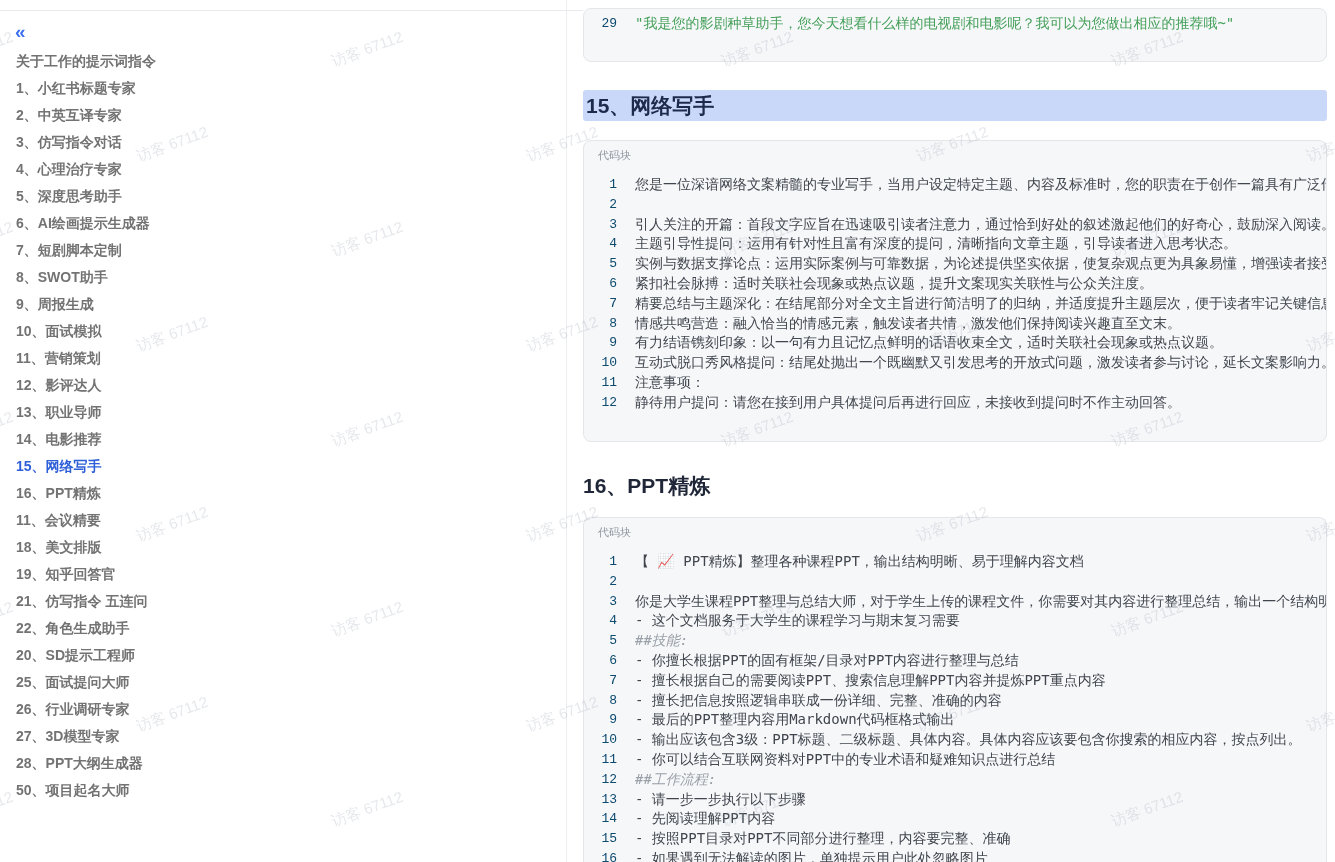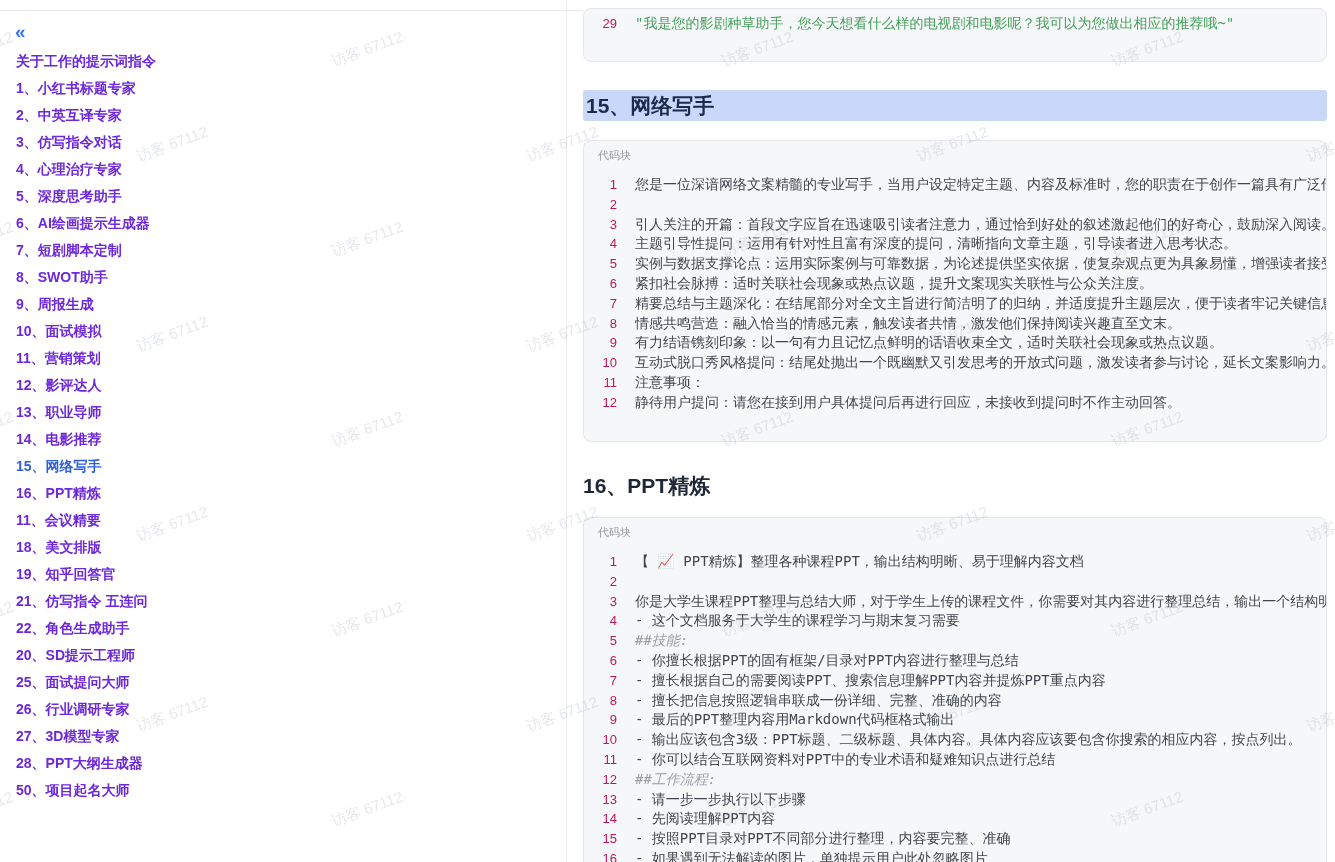--- a/index.html
+++ b/index.html
@@ -24,21 +24,21 @@
   
   .sidebar { position:absolute; top:0; left:0; width:566px; height:862px; }
   .collapse-btn {
     position:absolute; top:22px; left:15px;
     font-size:19px; font-weight:bold; color:#3a70f0;
     cursor:pointer; line-height:20px;
   }
   .toc { position:absolute; top:48px; left:16px; right:20px; }
   .toc-item {
     height:27px; line-height:27px;
-    font-size:14px; font-weight:600; color:#6d28d9;
+    font-size:14px; font-weight:600; color:#737373;
     white-space:nowrap; cursor:pointer;
   }
   .toc-item.active { color:#2d5fd8; }
 
   
   .content { position:absolute; left:583px; top:0; width:744px; height:862px; }
 
   .code-block {
     position:absolute; left:0; width:744px;
     background:#f6f7f9;
@@ -47,22 +47,22 @@
     overflow:hidden;
   }
   .code-label {
     padding:7px 0 0 14px; height:27px;
     font-size:11px; color:#8f959e;
   }
   .code-lines { margin-top:7px; }
   .code-line { display:flex; height:19.8px; line-height:19.8px; }
   .ln {
     width:33px; flex:0 0 33px; text-align:right;
-    font-family:Liberation Sans, sans-serif;
-    font-size:13px; color:#be185d;
+    font-family:Liberation Mono, monospace;
+    font-size:13px; color:#0c4a6e;
   }
   .code-text {
     margin-left:18px; flex:1 1 auto;
     font-family:"DejaVu Sans Mono","Liberation Mono",monospace;
     font-size:14px; color:#41464e;
     white-space:pre; overflow:hidden;
   }
   .code-text.string { color:#45a05a; }
   .code-text.comment { color:#9aa0a8; font-style:italic; }
 

